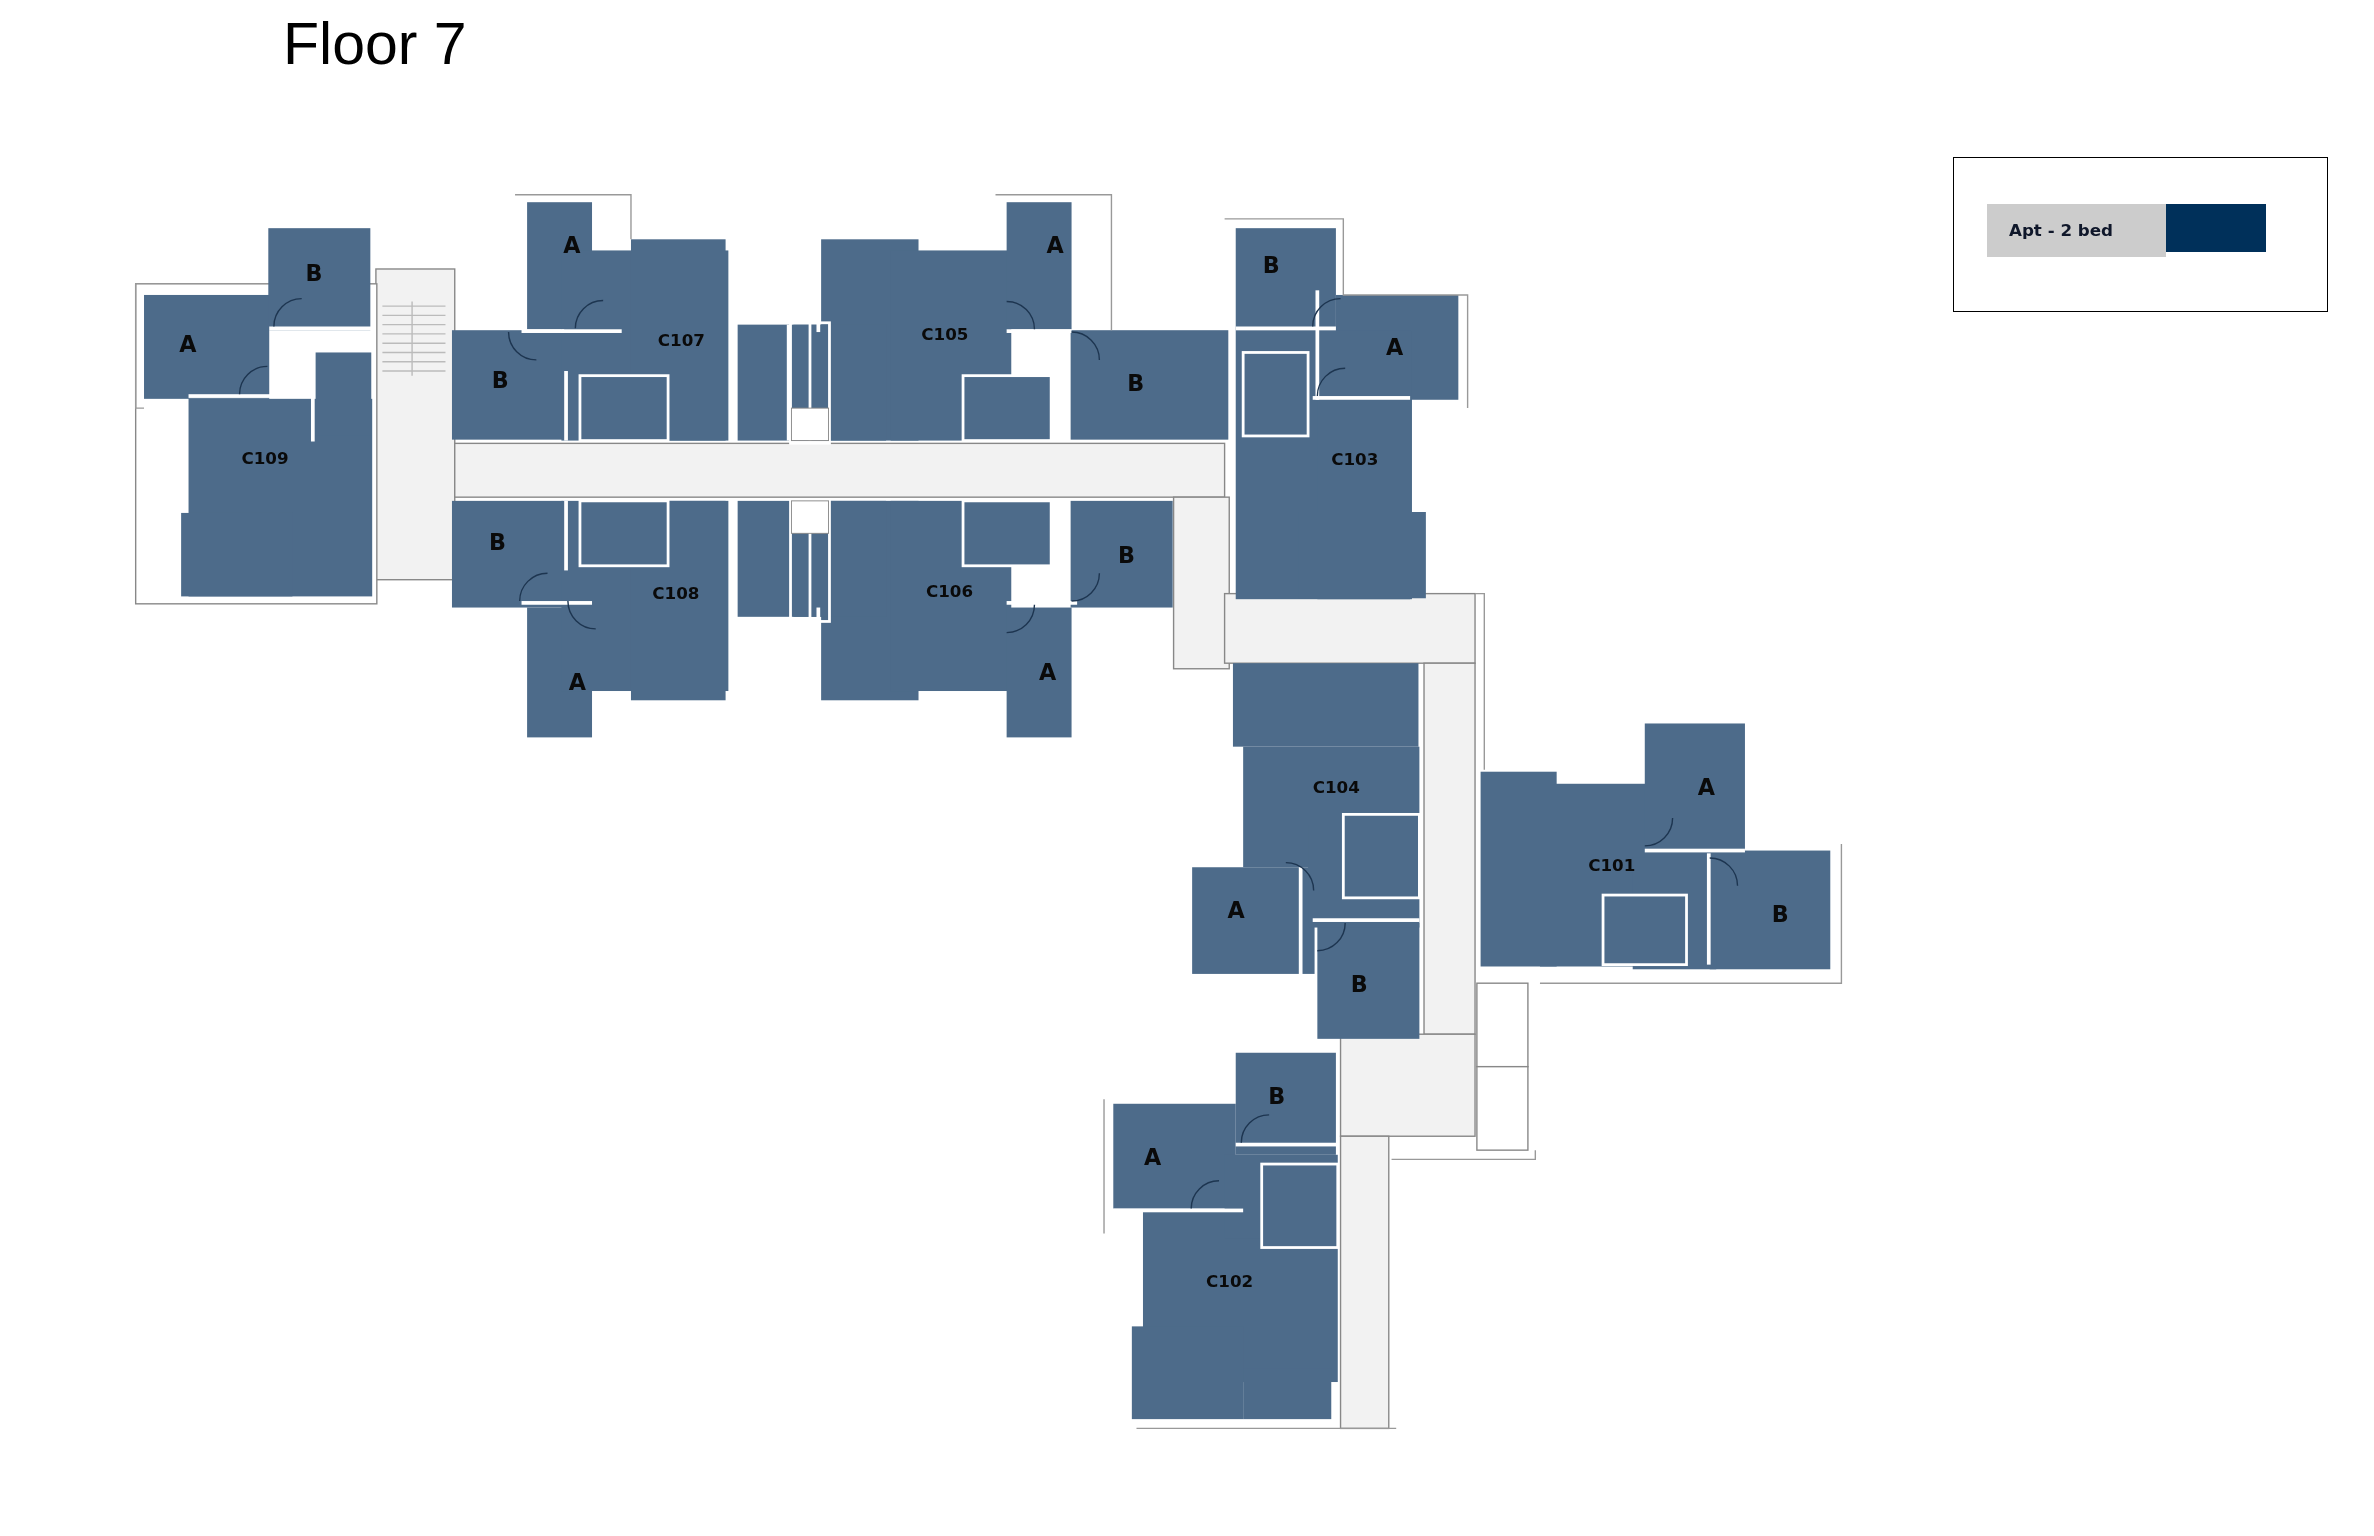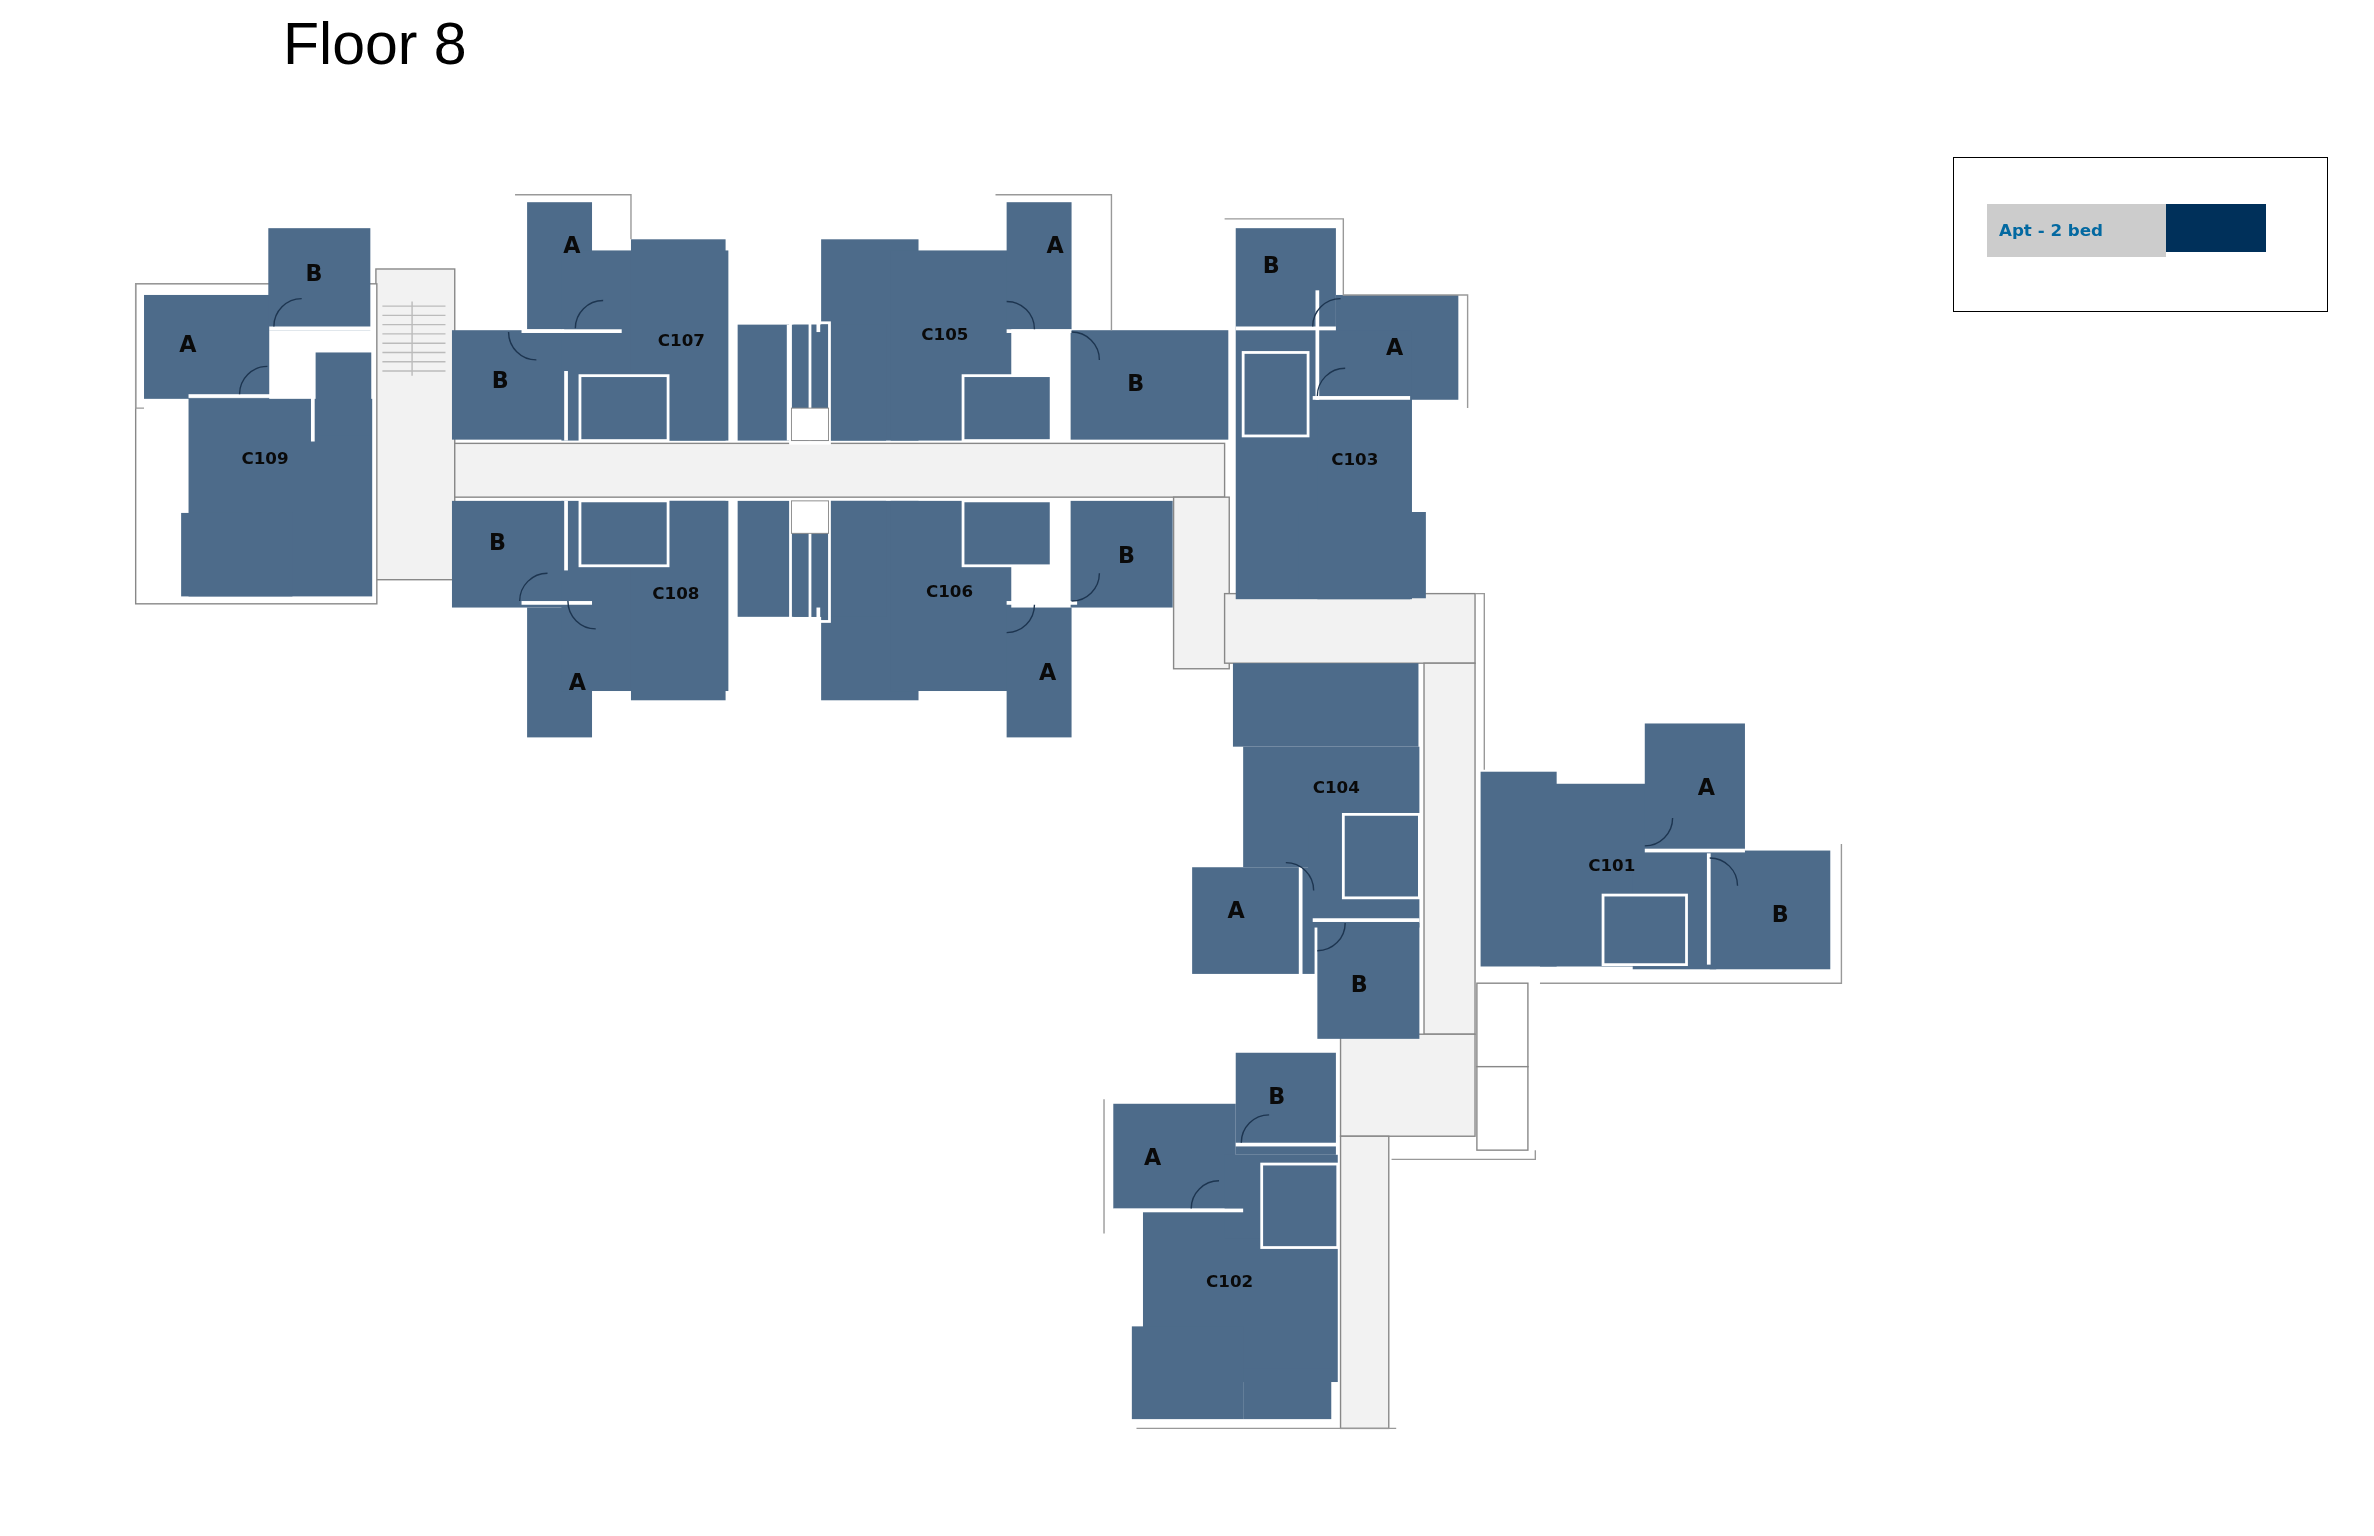--- a/index.html
+++ b/index.html
@@ -1,33 +1,33 @@
 <!DOCTYPE html>
 <html style="font-size:15px"><head>
 <meta charset="utf-8">
 <style>
   html,body{margin:0;padding:0;background:#ffffff;}
   body{width:2375px;height:1536px;position:relative;overflow:hidden;font-family:"Liberation Sans",sans-serif;}
   .title{position:absolute;left:283px;top:9.3px;font-size:59px;line-height:70px;color:#000;font-family:"Liberation Sans",sans-serif;}
   .legend{position:absolute;left:1953px;top:157px;width:375px;height:155px;border:1.9px solid #000;box-sizing:border-box;background:#fff;}
-  .legend-label{position:absolute;left:33px;top:46px;width:179px;height:53px;background:#cccccc;font-size:16.7px;font-weight:bold;color:#0369a1;line-height:53px;padding-left:12px;box-sizing:border-box;font-family:"DejaVu Sans",sans-serif;}
+  .legend-label{position:absolute;left:33px;top:46px;width:179px;height:53px;background:#cccccc;font-size:16.7px;font-weight:bold;color:#0f172a;line-height:53px;padding-left:22px;box-sizing:border-box;font-family:"DejaVu Sans",sans-serif;}
   .legend-swatch{position:absolute;left:212px;top:46px;width:100px;height:48px;}
   svg.plan{position:absolute;left:0;top:0;}
   .unit{fill:#4d6b8a;}
   .corr{fill:#f2f2f2;stroke:#888;stroke-width:1.5;}
   .wall{fill:#fff;stroke:#888;stroke-width:1.5;}
   .iwall{fill:#fff;stroke:none;}
   .lbl{font-family:"DejaVu Sans",sans-serif;font-weight:bold;fill:#0a0a0a;}
   .door{fill:none;stroke:#1d3550;stroke-width:1.5;}
 </style>
 </head>
 <body>
 
 <div class="title">
-  <div>Floor 8</div>
+  <div>Floor 7</div>
 </div>
 
 <div class="legend">
   <div class="legend-label">Apt - 2 bed</div>
   <div class="legend-swatch" style="background:#00305a;"></div>
 </div>
 
 <svg class="plan" width="2375" height="1536" viewBox="0 0 2560 1656" xmlns="http://www.w3.org/2000/svg">
 
   <g>

